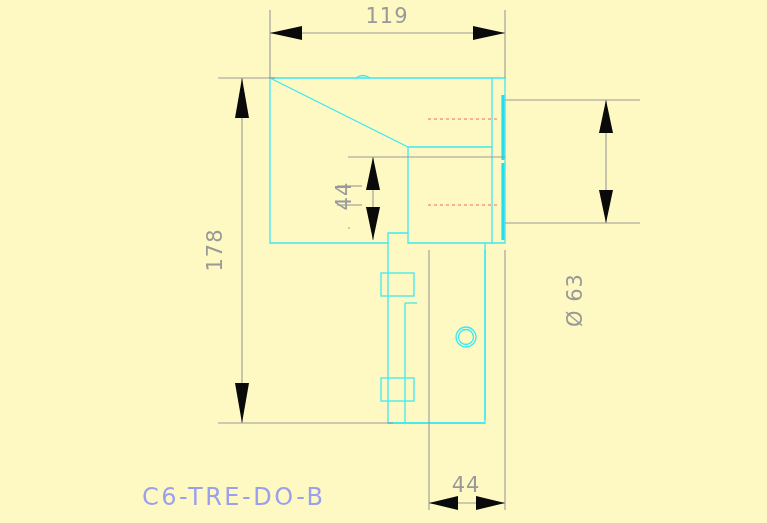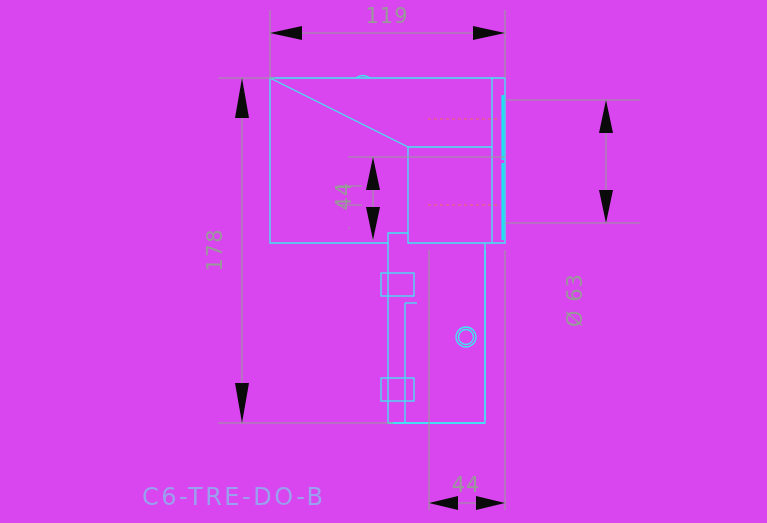--- a/index.html
+++ b/index.html
@@ -4,21 +4,21 @@
 <style>
   html, body {
     margin: 0;
     padding: 0;
     background: #ffffff;
   }
   #cad-root {
     position: relative;
     width: 767px;
     height: 523px;
-    background: #d946ef;
+    background: #fef9c3;
     overflow: hidden;
     font-family: "DejaVu Sans", sans-serif;
   }
   #cad-svg {
     position: absolute;
     top: 0;
     left: 0;
     width: 767px;
     height: 523px;
     display: block;

